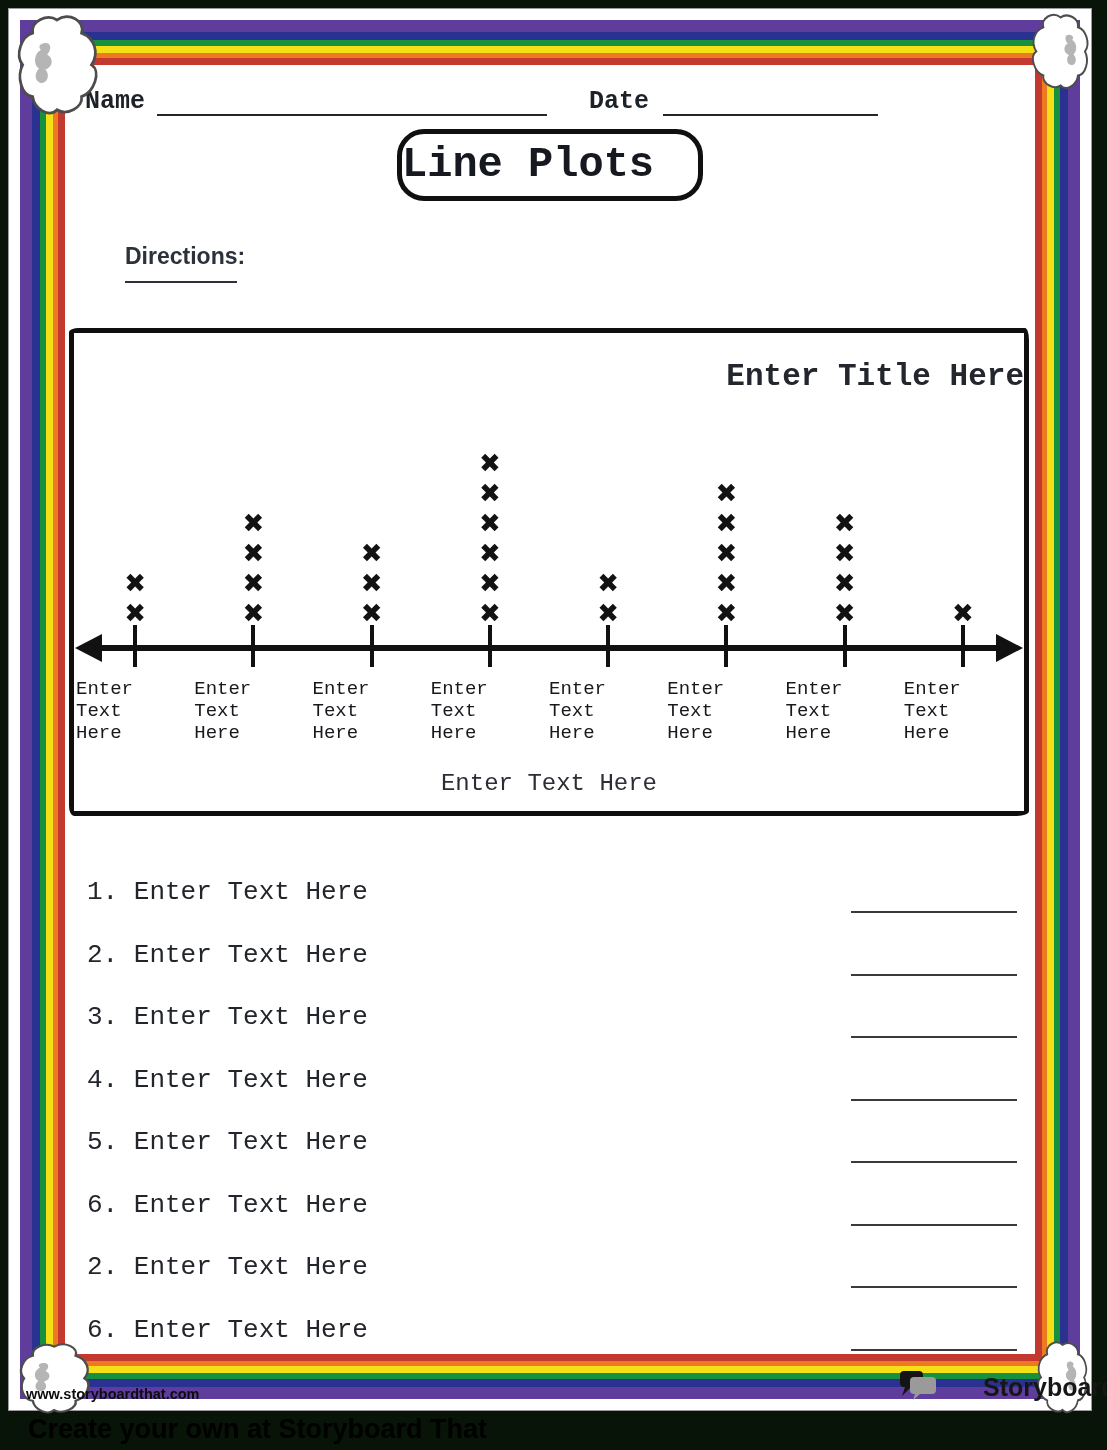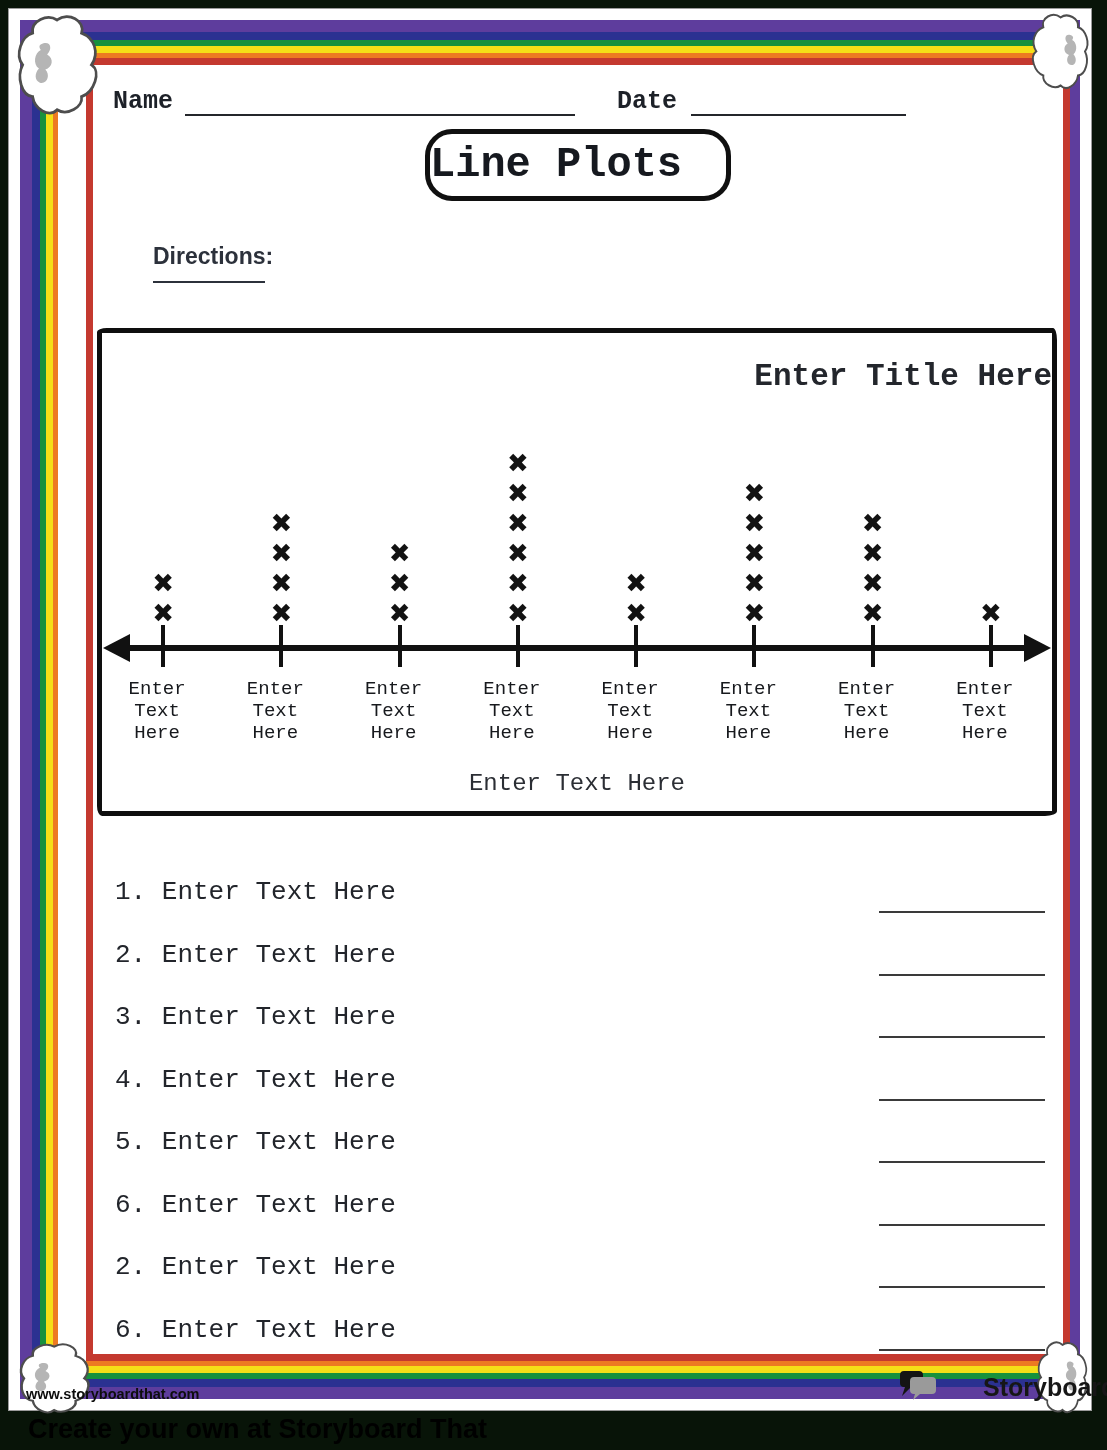--- a/index.html
+++ b/index.html
@@ -82,21 +82,21 @@
   }
   .xmark{
     font-family:"DejaVu Sans",sans-serif;
     font-size:26px;line-height:24px;font-weight:bold;color:#121212;
   }
   .tick{
     position:absolute;left:50%;top:292px;transform:translateX(-50%);
     width:4px;height:42px;background:#111;
   }
   .tlabel{
-    position:absolute;top:345px;left:0;right:12px;text-align:center;
+    position:absolute;top:345px;left:0;right:12px;
     font-size:19px;line-height:22px;color:#17191d;
   }
   .tlabel span{display:block;}
   .axis-label{
     position:absolute;bottom:14px;left:0;right:0;text-align:center;
     font-size:24px;color:#2b2e34;
   }
 
   
   .questions{position:absolute;top:812px;left:22px;right:18px;}
@@ -140,21 +140,21 @@
 
 <div class="canvas">
 
   <div class="page">
     <div class="frame">
       <div class="stripe s0" style="border-color: rgb(94, 61, 157);">
       <div class="stripe s1" style="border-color: rgb(43, 49, 145);">
       <div class="stripe s2" style="border-color: rgb(23, 145, 61);">
       <div class="stripe s3" style="border-color: rgb(245, 223, 23);">
       <div class="stripe s4" style="border-color: rgb(237, 122, 34);">
-      <div class="stripe s5" style="border-color: rgb(196, 57, 47); margin-left: 28px;">
+      <div class="stripe s5" style="border-color: rgb(196, 57, 47);">
 
         <div class="content">
 
           <div class="name-row">
             <span>Name</span>
             <span class="wline line-name"></span>
             <span class="date-label">Date</span>
             <span class="wline line-date"></span>
           </div>
 

